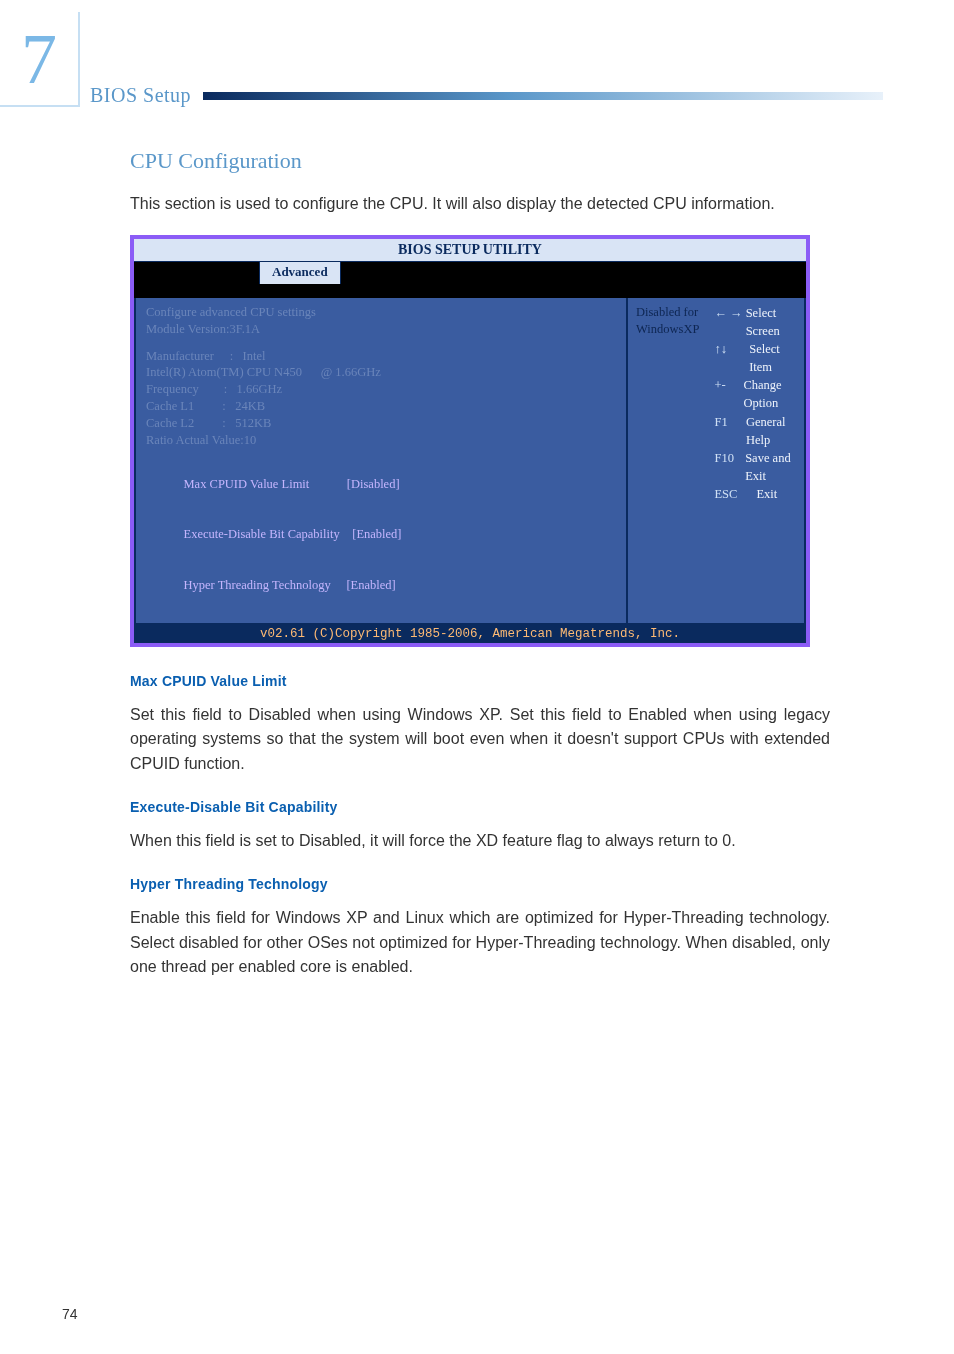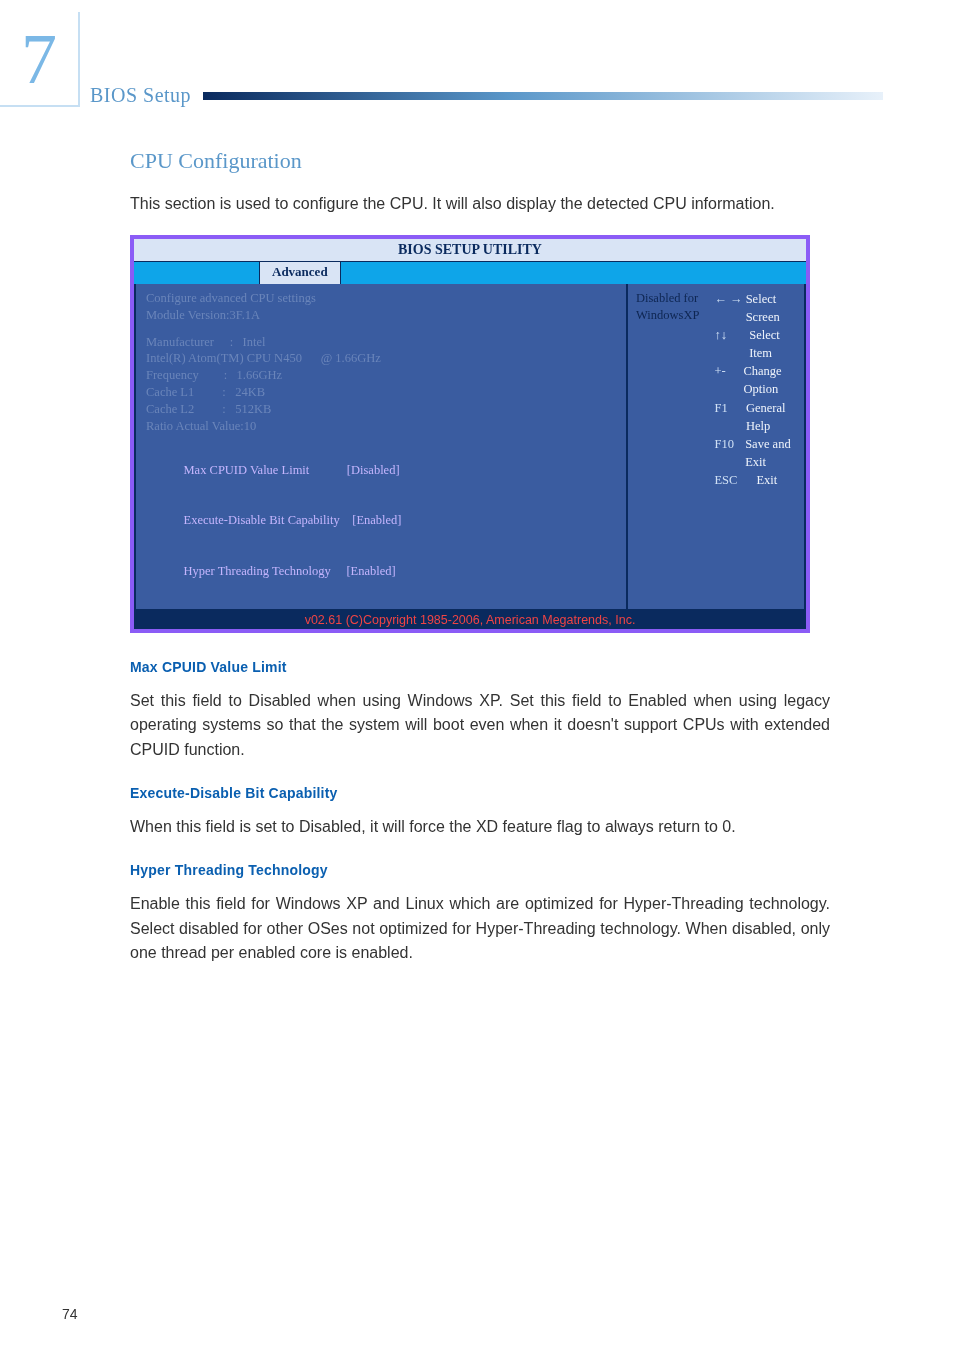--- a/index.html
+++ b/index.html
@@ -11,32 +11,32 @@
   .running-head-text { font-family: Georgia, 'Times New Roman', serif; font-size: 20px; color: #5a97c9; letter-spacing: 0.5px; }
   .headline-bar { display:inline-block; width: 680px; height: 8px; margin-left: 12px; background: linear-gradient(to right, #0a2a5e 0%, #5a97c9 45%, #e8f1fa 100%); vertical-align: middle; }
   .content { position: absolute; top: 148px; left: 130px; width: 700px; }
   .h2 { font-family: Georgia, 'Times New Roman', serif; font-size: 22px; color: #5a97c9; margin-bottom: 18px; }
   .body-text { font-size: 16px; line-height: 1.55; color: #333; margin-bottom: 18px; text-align: justify; }
   .h3 { font-size: 14px; font-weight: bold; color: #0a5fb0; margin: 22px 0 14px 0; letter-spacing: 0.2px; }
 
   
   .bios-box { width: 680px; border: 4px solid #8b5cf6; background: #0a2a5e; font-family: 'Times New Roman', Times, serif; margin: 4px 0 26px 0; }
   .bios-title { background: #d9e4f5; color: #0a2a5e; font-weight: bold; text-align: center; font-size: 14px; padding: 3px 0; border-bottom: 1px solid #0a2a5e; }
-  .bios-menubar { background: #0ea5e9; height: 22px; position: relative; }
+  .bios-menubar { background: #000000; height: 36px; position: relative; }
   .bios-tab-active { position: absolute; left: 125px; top: 0; height: 22px; background: #d9e4f5; color: #0a2a5e; font-weight: bold; font-size: 13px; padding: 2px 12px; border-left: 1px solid #0a2a5e; border-right: 1px solid #0a2a5e; }
   .bios-body { display: flex; }
   .bios-left { flex: 1 1 auto; background: #3a5ca0; border: 2px solid #0a2a5e; border-top: none; border-right: none; padding: 6px 10px 12px 10px; }
   .bios-right { width: 180px; background: #3a5ca0; border: 2px solid #0a2a5e; border-top: none; padding: 6px 8px 12px 8px; display:flex; flex-direction:row; justify-content:space-between; }
   .bios-line { font-size: 12.5px; line-height: 1.35; color: #6a85ba; white-space: pre; }
   .bios-bright { color: #c4b5fd; }
   .bios-help { color: #0e2652; font-size: 12.5px; line-height: 1.35; }
   .bios-keys { color: #eef3fb; font-size: 12.5px; line-height: 1.45; }
   .bios-keys-row { display:flex; }
   .bios-keys-row .k { width: 42px; color: #cfe0f5; }
-  .bios-footer { background: #0a2a5e; color: #ef4444; text-align: center; font-size: 12.5px; padding: 2px 0; font-family: Liberation Sans, sans-serif; }
+  .bios-footer { background: #0a2a5e; color: #fdba74; text-align: center; font-size: 12.5px; padding: 2px 0; font-family: Liberation Mono, monospace; }
 
   .page-num { position: absolute; bottom: 32px; left: 62px; font-size: 14px; color: #333; }
 </style>
 </head>
 <body>
 
 <div class="page">
 
   <div class="chapter-tab">
     <span class="chapter-num">7</span>

